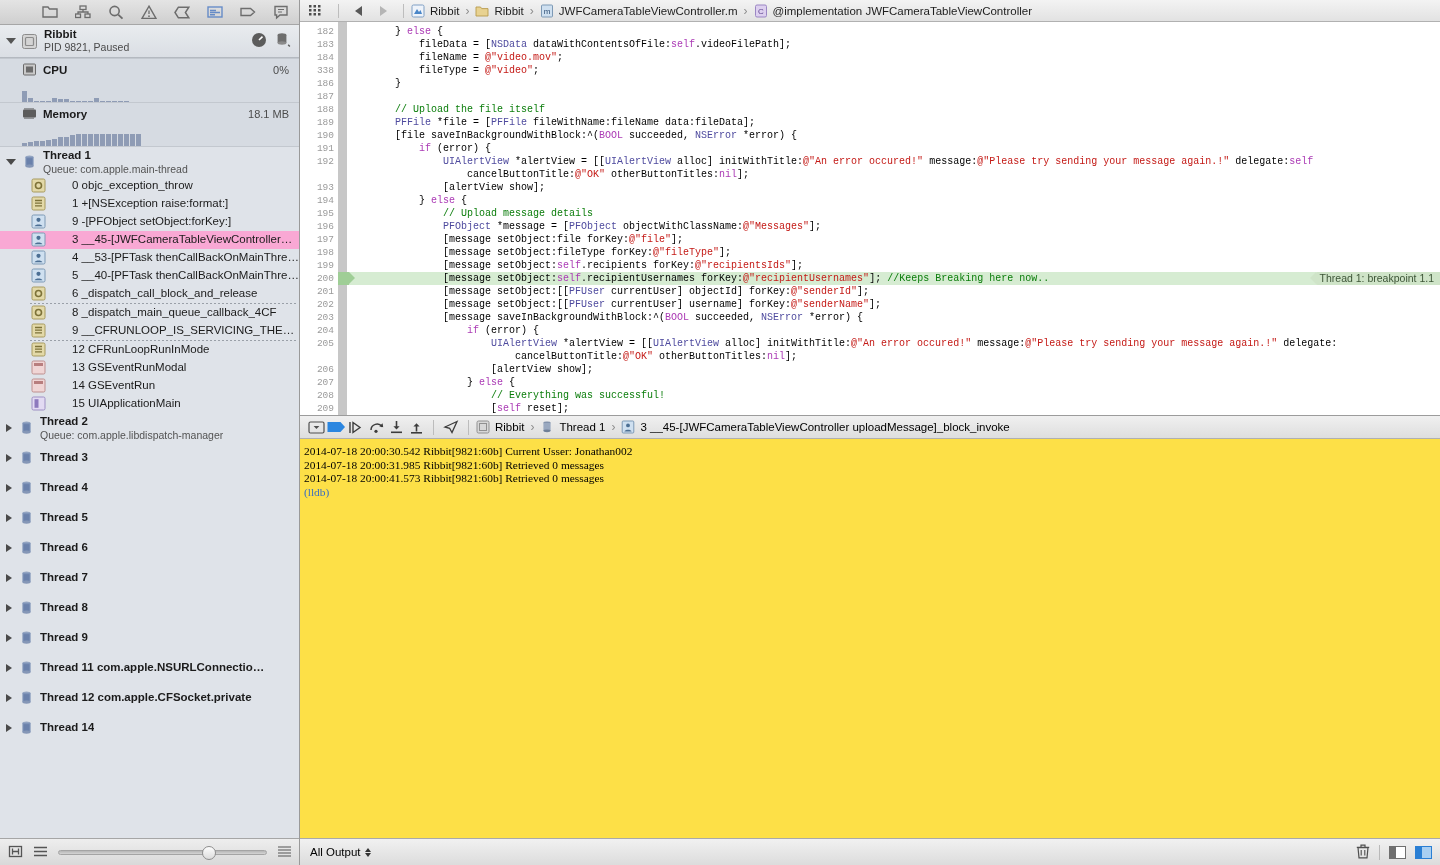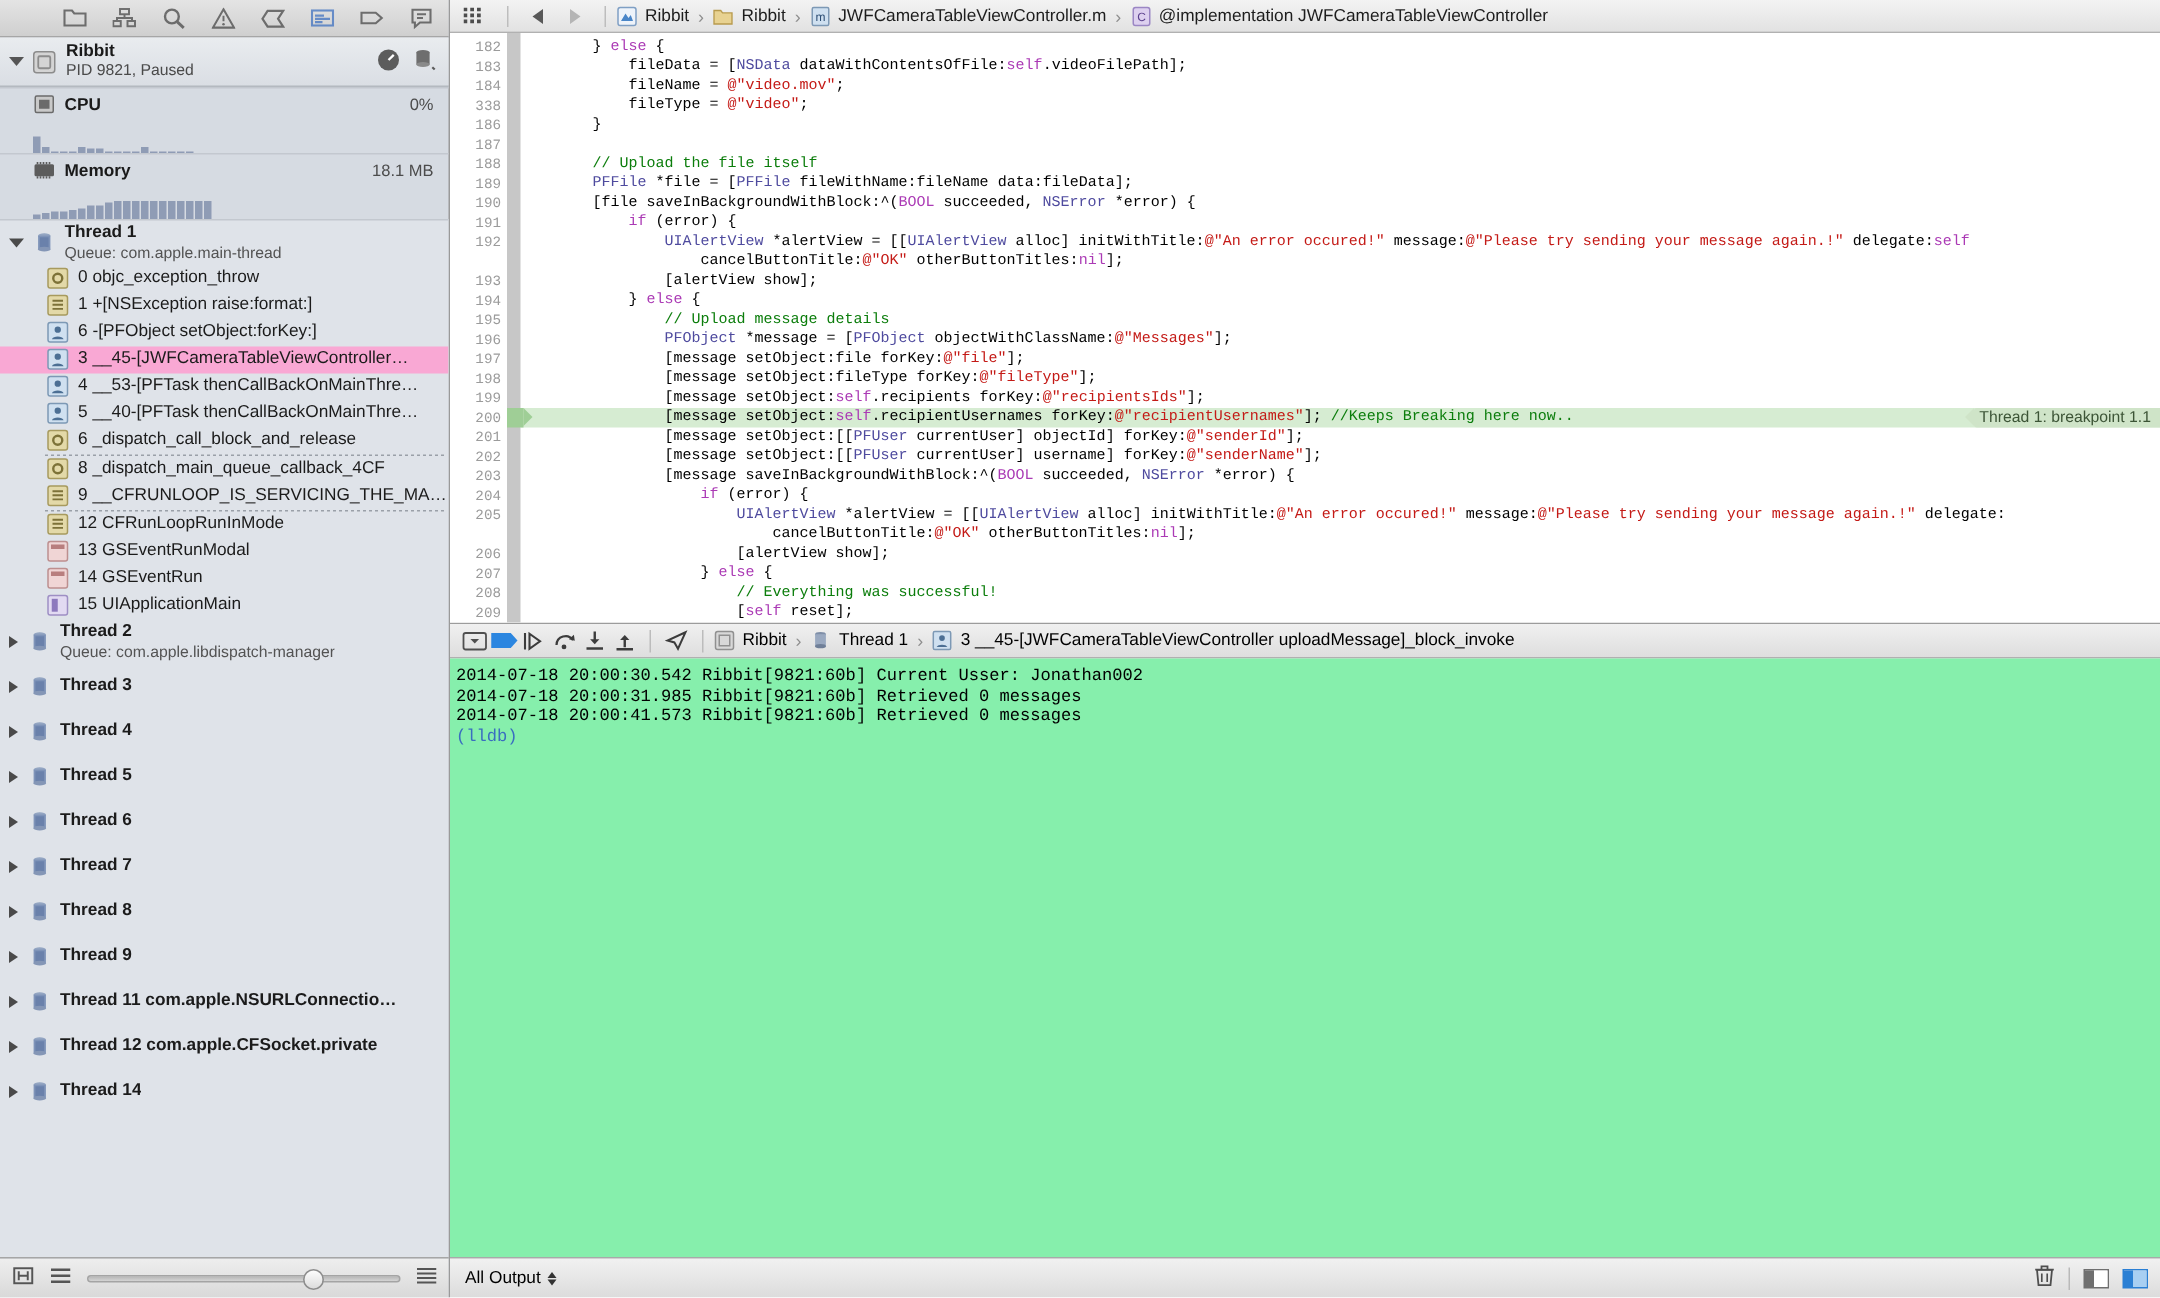--- a/index.html
+++ b/index.html
@@ -74,21 +74,21 @@
   .trow .tri { width: 0; height: 0; border-left: 6px solid #4a4a4a;
     border-top: 4.5px solid transparent; border-bottom: 4.5px solid transparent;
     margin-right: 6px; flex:none; }
   .trow .tri.open { border-left: 5px solid transparent; border-right: 5px solid transparent;
     border-top: 6px solid #4a4a4a; border-bottom: 0; margin-right:5px; }
   .tico { width: 17px; height: 16px; margin-right: 5px; flex:none; }
   .tlabel { font-size: 11.5px; color: #1b1b1b; overflow:hidden; text-overflow: ellipsis; }
   .tlabel.bold { font-weight: bold; }
   .tsub { font-size: 10.5px; color: #535353; }
   .tstack { display:flex; flex-direction: column; line-height:1.15; overflow:hidden; }
-  .frame-row { padding-left: 30px; height: 18px; }
+  .frame-row { padding-left: 30px; height: 18px; gap: 20px; }
   .frame-row .tlabel { font-size: 11.5px; }
   .dotted-sep { height: 1px; margin-left: 30px; margin-right:2px;
      background-image: linear-gradient(to right,#9aa0a8 50%, transparent 50%);
      background-size: 4px 1px; background-repeat: repeat-x; }
 
   .nav-filter {
     height: 27px; min-height:27px; border-top: 1px solid #a6a6a6;
     background: linear-gradient(to bottom,#eeeeee,#d9d9d9);
     display: flex; align-items: center; padding: 0 8px; gap: 11px;
   }
@@ -161,22 +161,22 @@
   
   .debug-bar {
     height: 24px; min-height:24px; display: flex; align-items: center;
     background: linear-gradient(to bottom,#f0f0f0,#dedede);
     border-top: 1px solid #9c9c9c; border-bottom: 1px solid #b0b0b0;
     padding: 0 6px; gap: 0; font-size: 11.5px; white-space: nowrap; overflow: hidden;
   }
   .db-ic { width: 20px; display:flex; align-items:center; justify-content:center; height:16px; }
   .db-sep { width:1px; height:15px; background:#bcbcbc; margin: 0 7px; }
   .console {
-    flex: 1; background: #86efac; overflow: hidden; padding: 6px 0 0 4px;
-    font-family: Liberation Mono, monospace; font-size: 11.4px; line-height: 13.5px;
+    flex: 1; background: #fde047; overflow: hidden; padding: 6px 0 0 4px;
+    font-family: Liberation Serif, serif; font-size: 11.4px; line-height: 13.5px;
     color: #000;
   }
   .console .lldb { color: #3a6ec0; }
   .statusbar {
     height: 27px; min-height: 27px; display: flex; align-items: center;
     background: linear-gradient(to bottom,#f1f1f1,#dcdcdc);
     border-top: 1px solid #a9a9a9; padding: 0 8px 0 10px; font-size: 11.5px;
   }
   .stepper { display: inline-flex; flex-direction: column; margin-left: 4px; gap:1px; }
   .stepper i { width:0;height:0;border-left:3.5px solid transparent;border-right:3.5px solid transparent; }
@@ -366,21 +366,21 @@
             <span class="tlabel">1 +[NSException raise:format:]</span>
           </span>
         </div>
         <div class="trow frame-row">
           <span class="tico"><svg width="17" height="15" viewBox="0 0 17 15">
               <rect x="2" y="1" width="13" height="13" rx="1.5" fill="#cfe0f0" stroke="#7d99b5"></rect>
               <circle cx="8.5" cy="5.8" r="2.1" fill="#4c6f94"></circle>
               <path d="M4.6 12.2c.7-2.4 7.1-2.4 7.8 0z" fill="#4c6f94"></path>
             </svg></span>
           <span class="tstack">
-            <span class="tlabel">6 -[PFObject setObject:forKey:]</span>
+            <span class="tlabel">9 -[PFObject setObject:forKey:]</span>
           </span>
         </div>
         <div class="trow frame-row selected">
           <span class="tico"><svg width="17" height="15" viewBox="0 0 17 15">
               <rect x="2" y="1" width="13" height="13" rx="1.5" fill="#cfe0f0" stroke="#7d99b5"></rect>
               <circle cx="8.5" cy="5.8" r="2.1" fill="#4c6f94"></circle>
               <path d="M4.6 12.2c.7-2.4 7.1-2.4 7.8 0z" fill="#4c6f94"></path>
             </svg></span>
           <span class="tstack">
             <span class="tlabel">3 __45-[JWFCameraTableViewController…</span>

